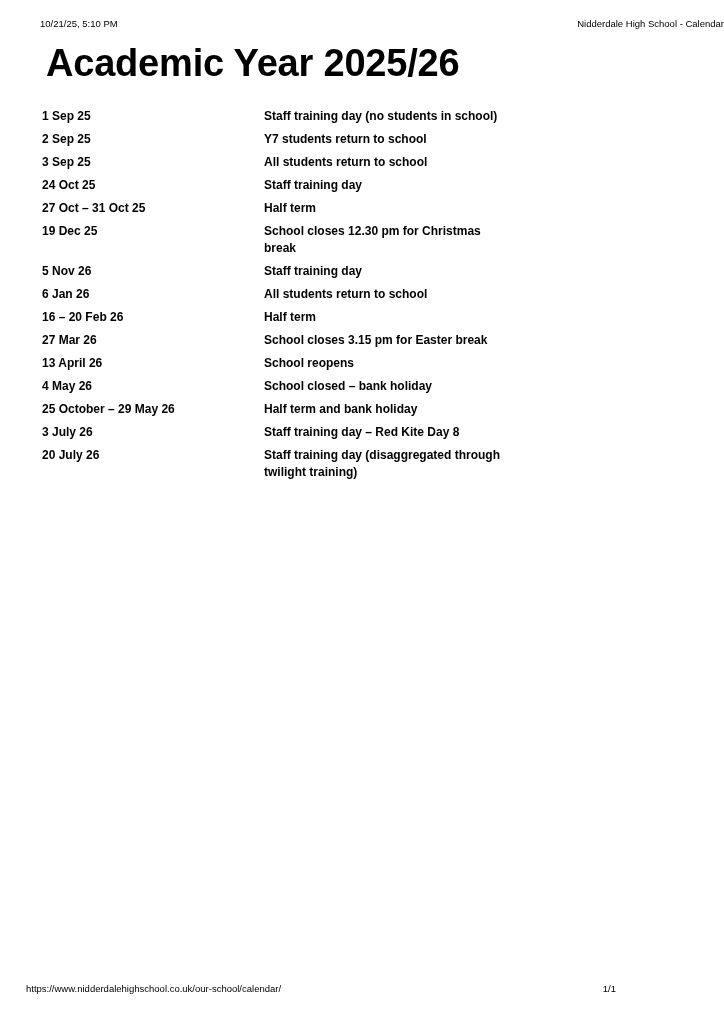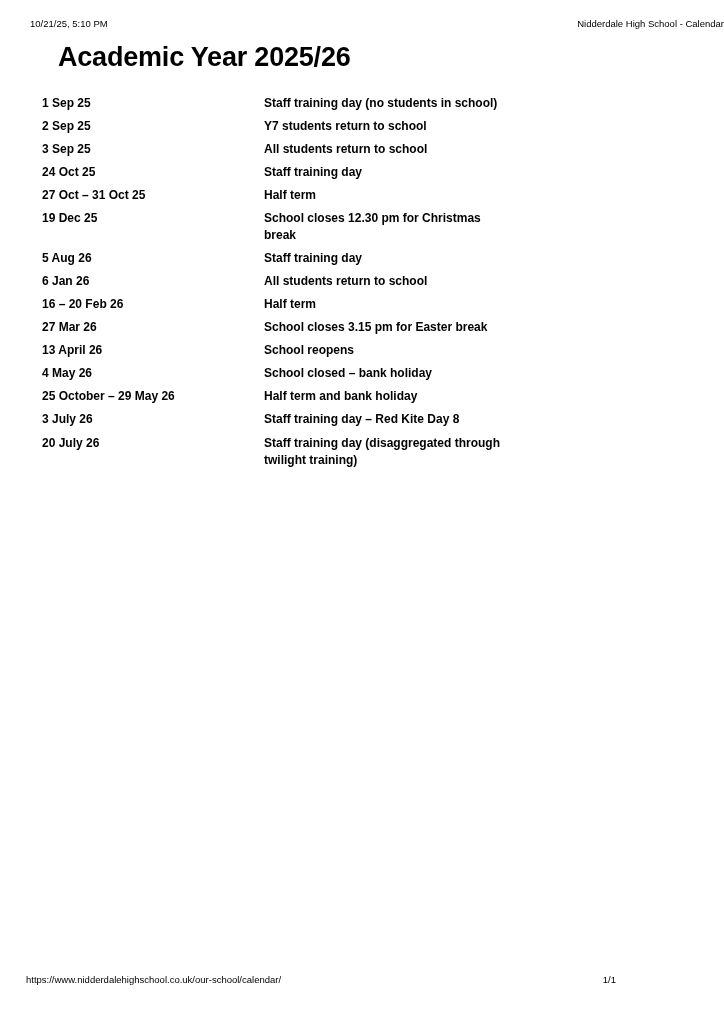--- a/index.html
+++ b/index.html
@@ -26,36 +26,36 @@
     position: absolute;
     top: 18px;
     left: 0;
     width: 724px;
     height: 14px;
     font-size: 9.5px;
     color: #000;
   }
   .print-header .ph-left {
     position: absolute;
-    left: 30px;
+    left: 40px;
     top: 0;
     white-space: nowrap;
   }
   .print-header .ph-center {
     position: absolute;
     left: 0;
     top: 0;
     width: 724px;
     text-align: right;
     white-space: nowrap;
   }
   
   .print-footer {
     position: absolute;
-    bottom: 36px;
+    bottom: 27px;
     left: 0;
     width: 652px;
     height: 14px;
     font-size: 9.5px;
     color: #000;
   }
   .print-footer .pf-left {
     position: absolute;
     left: 26px;
     top: 0;
@@ -68,24 +68,24 @@
     white-space: nowrap;
   }
   
   .doc {
     position: absolute;
     top: 42px;
     left: 42px;
     width: 600px;
   }
   .doc-title {
-    font-size: 27px;
+    font-size: 38px;
     font-weight: bold;
     letter-spacing: -0.2px;
-    margin: 0 0 22px 16px;
+    margin: 0 0 22px 4px;
     line-height: 1.15;
   }
   table.cal {
     border-collapse: collapse;
     width: 560px;
     table-layout: fixed;
   }
   table.cal td {
     vertical-align: top;
     font-size: 12px;
@@ -150,21 +150,21 @@
             </td>
             <td class="desc-cell"><span>Half term</span></td>
           </tr>
           <tr>
             <td class="date-cell"><span>19 Dec 25</span></td>
             <td class="desc-cell">
               <span class="wrap-narrow">School closes 12.30 pm for Christmas break</span>
             </td>
           </tr>
           <tr>
-            <td class="date-cell"><span>5 Aug 26</span></td>
+            <td class="date-cell"><span>5 Nov 26</span></td>
             <td class="desc-cell"><span>Staff training day</span></td>
           </tr>
           <tr>
             <td class="date-cell"><span>6 Jan 26</span></td>
             <td class="desc-cell"><span>All students return to school</span></td>
           </tr>
           <tr>
             <td class="date-cell"><span>16 – 20 Feb 26</span></td>
             <td class="desc-cell"><span>Half term</span></td>
           </tr>

